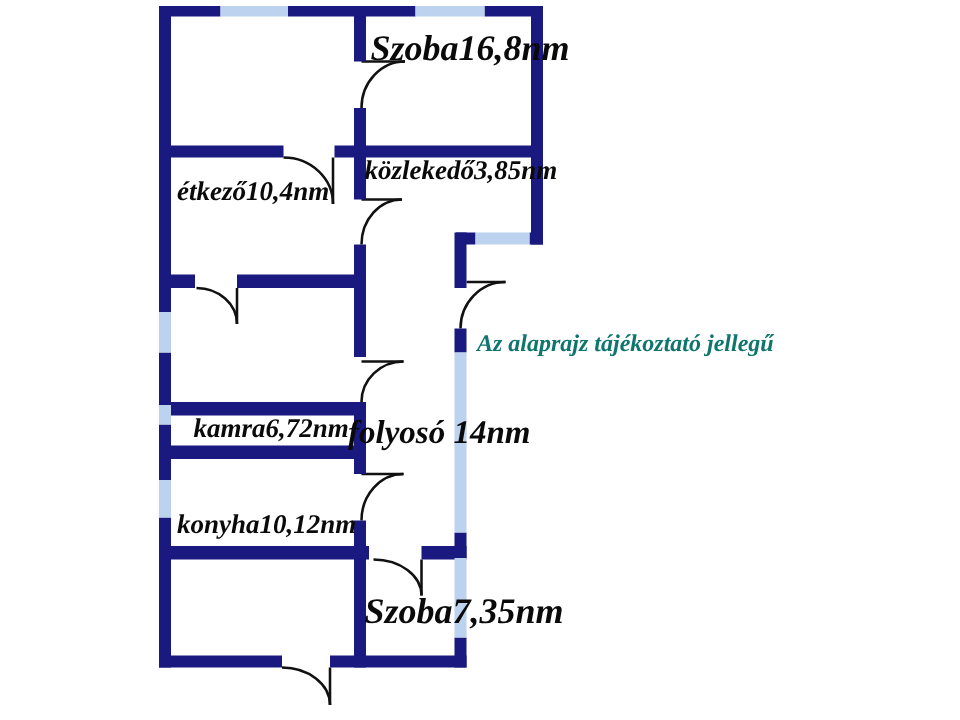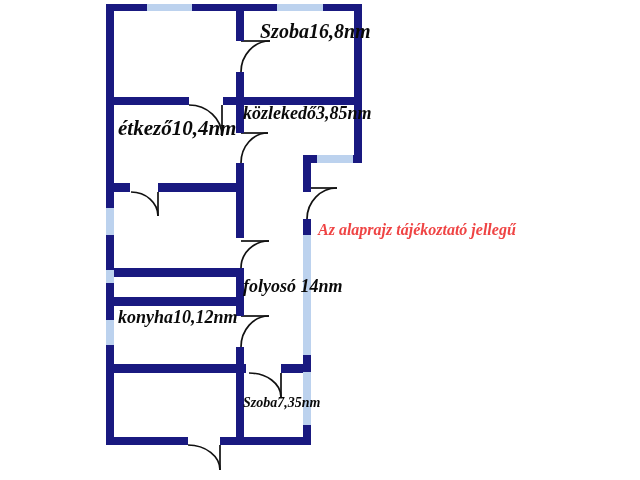--- a/index.html
+++ b/index.html
@@ -3,21 +3,21 @@
 <meta charset="utf-8">
 <style>
   html,body{margin:0;padding:0;background:#ffffff;}
   #stage{position:relative;width:640px;height:480px;background:#ffffff;overflow:hidden;
          font-family:"Liberation Serif", serif;}
   .wall{position:absolute;background:#191980;}
   .window{position:absolute;background:#bcd2ee;}
   .room-label{position:absolute;font-weight:bold;font-style:italic;color:#0a0a0a;
               white-space:nowrap;line-height:1;}
   #door-layer{position:absolute;left:0;top:0;pointer-events:none;}
-  .disclaimer{position:absolute;font-weight:bold;font-style:italic;color:#ef4444;white-space:nowrap;line-height:1;}
+  .disclaimer{position:absolute;font-weight:bold;font-style:italic;color:#0f766e;white-space:nowrap;line-height:1;}
 </style>
 </head>
 <body>
 
 <div id="stage">
   <svg id="door-layer" width="640" height="480" viewBox="0 0 640 480">
       <path d="M241,41 L270,41" fill="none" stroke="#111111" stroke-width="1.7"></path>
       <path d="M270,41 A29,31 0 0 0 241,72" fill="none" stroke="#111111" stroke-width="1.7"></path>
       <path d="M241,133 L268,133" fill="none" stroke="#111111" stroke-width="1.7"></path>
       <path d="M268,133 A27,30 0 0 0 241,163" fill="none" stroke="#111111" stroke-width="1.7"></path>
@@ -67,19 +67,20 @@
     <div class="wall" style="left: 106px; top: 364px; width: 140px; height: 9px; background: rgb(25, 25, 128);"></div>
     <div class="wall" style="left: 281px; top: 364px; width: 30px; height: 9px; background: rgb(25, 25, 128);"></div>
     <div class="window" style="left: 147px; top: 4px; width: 45px; height: 7px; background: rgb(188, 210, 238);"></div>
     <div class="window" style="left: 277px; top: 4px; width: 46px; height: 7px; background: rgb(188, 210, 238);"></div>
     <div class="window" style="left: 106px; top: 208px; width: 8px; height: 27px; background: rgb(188, 210, 238);"></div>
     <div class="window" style="left: 106px; top: 270px; width: 8px; height: 13px; background: rgb(188, 210, 238);"></div>
     <div class="window" style="left: 106px; top: 320px; width: 8px; height: 25px; background: rgb(188, 210, 238);"></div>
     <div class="window" style="left: 317px; top: 155px; width: 36px; height: 8px; background: rgb(188, 210, 238);"></div>
     <div class="window" style="left: 303px; top: 235px; width: 8px; height: 120px; background: rgb(188, 210, 238);"></div>
     <div class="window" style="left: 303px; top: 372px; width: 8px; height: 53px; background: rgb(188, 210, 238);"></div>
-    <div class="room-label" style="left: 247px; top: 21px; font-size: 20px; margin-left: 13px;">Szoba16,8nm</div>
-    <div class="room-label" style="left: 118px; top: 118px; font-size: 21px;">étkező10,4nm</div>
+    <div class="room-label" style="left: 247px; top: 21px; font-size: 24px;">Szoba16,8nm</div>
+    <div class="room-label" style="left: 118px; top: 118px; font-size: 18px;">étkező10,4nm</div>
     <div class="room-label" style="left: 243px; top: 104px; font-size: 18px;">közlekedő3,85nm</div>
-    <div class="room-label" style="left: 243px; top: 277px; font-size: 18px;">folyosó 14nm</div>
-    <div class="room-label" style="left: 118px; top: 308px; font-size: 18px;">konyha10,12nm</div>
-    <div class="room-label" style="left: 243px; top: 396px; font-size: 14px;">Szoba7,35nm</div>
+    <div class="room-label" style="left: 129px; top: 276px; font-size: 18px;">kamra6,72nm</div>
+    <div class="room-label" style="left: 232px; top: 277px; font-size: 22px;">folyosó 14nm</div>
+    <div class="room-label" style="left: 118px; top: 340px; font-size: 18px;">konyha10,12nm</div>
+    <div class="room-label" style="left: 243px; top: 396px; font-size: 24px;">Szoba7,35nm</div>
   </div>
 
 </body></html>

